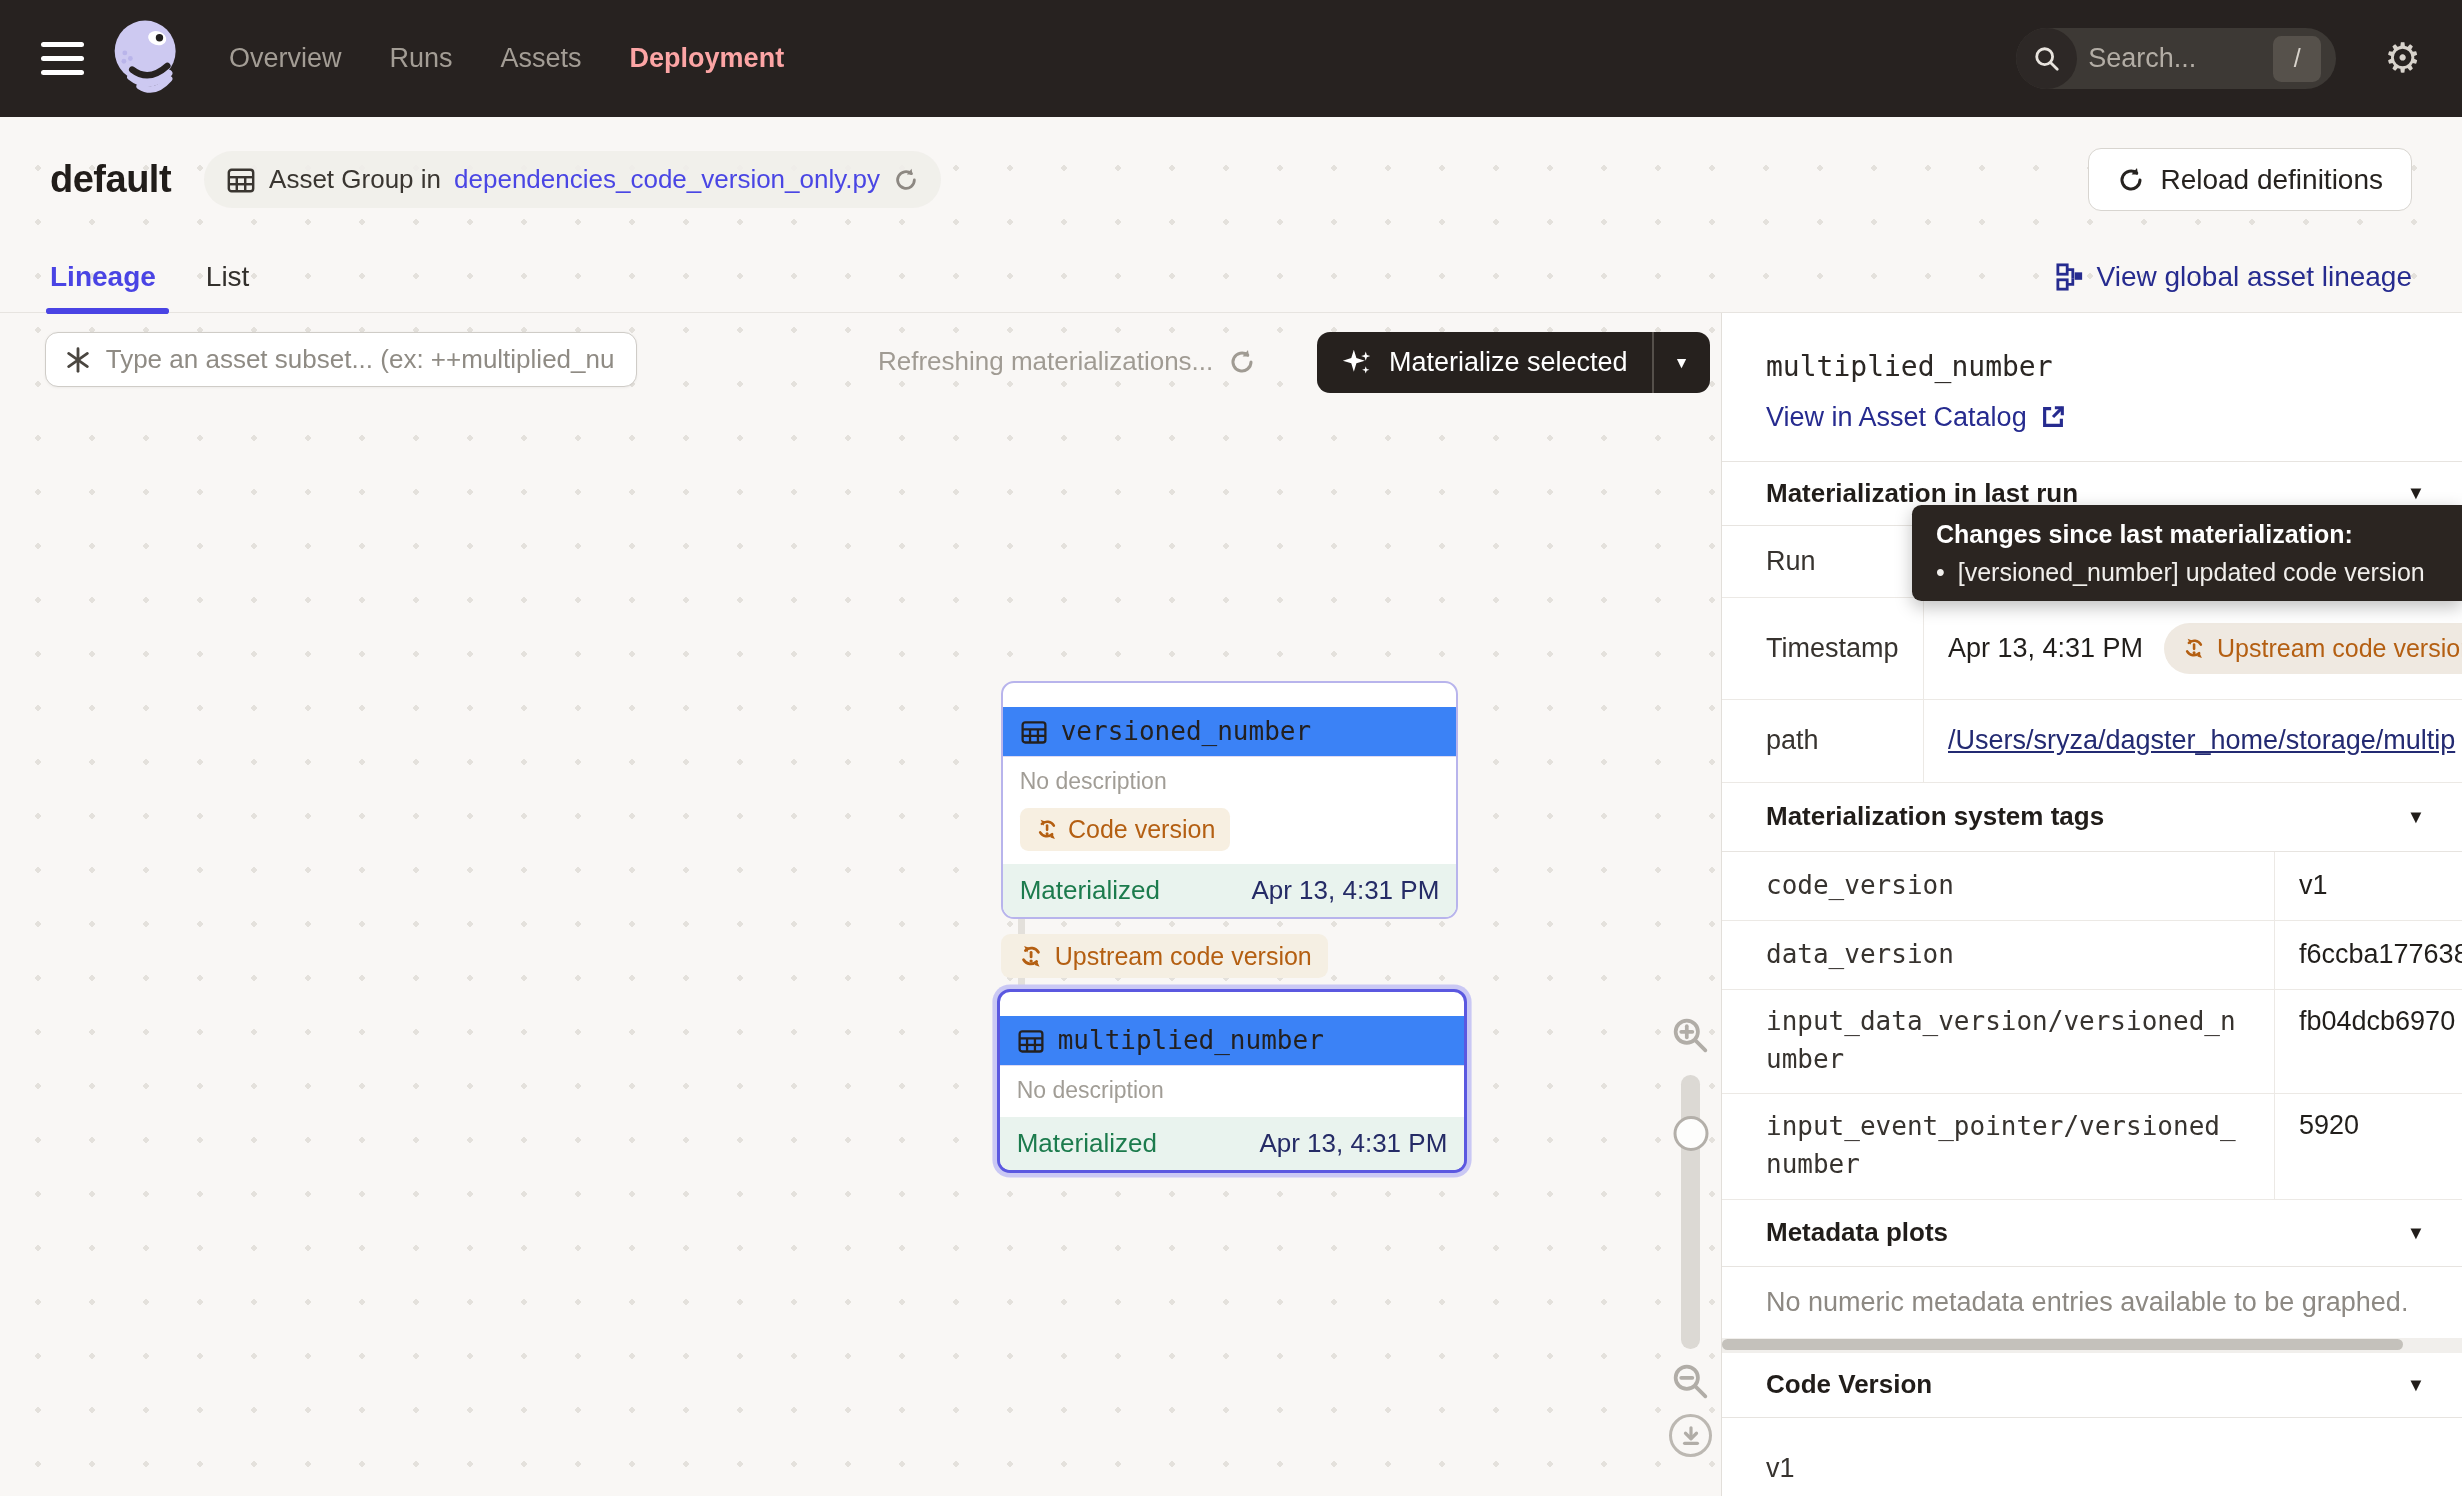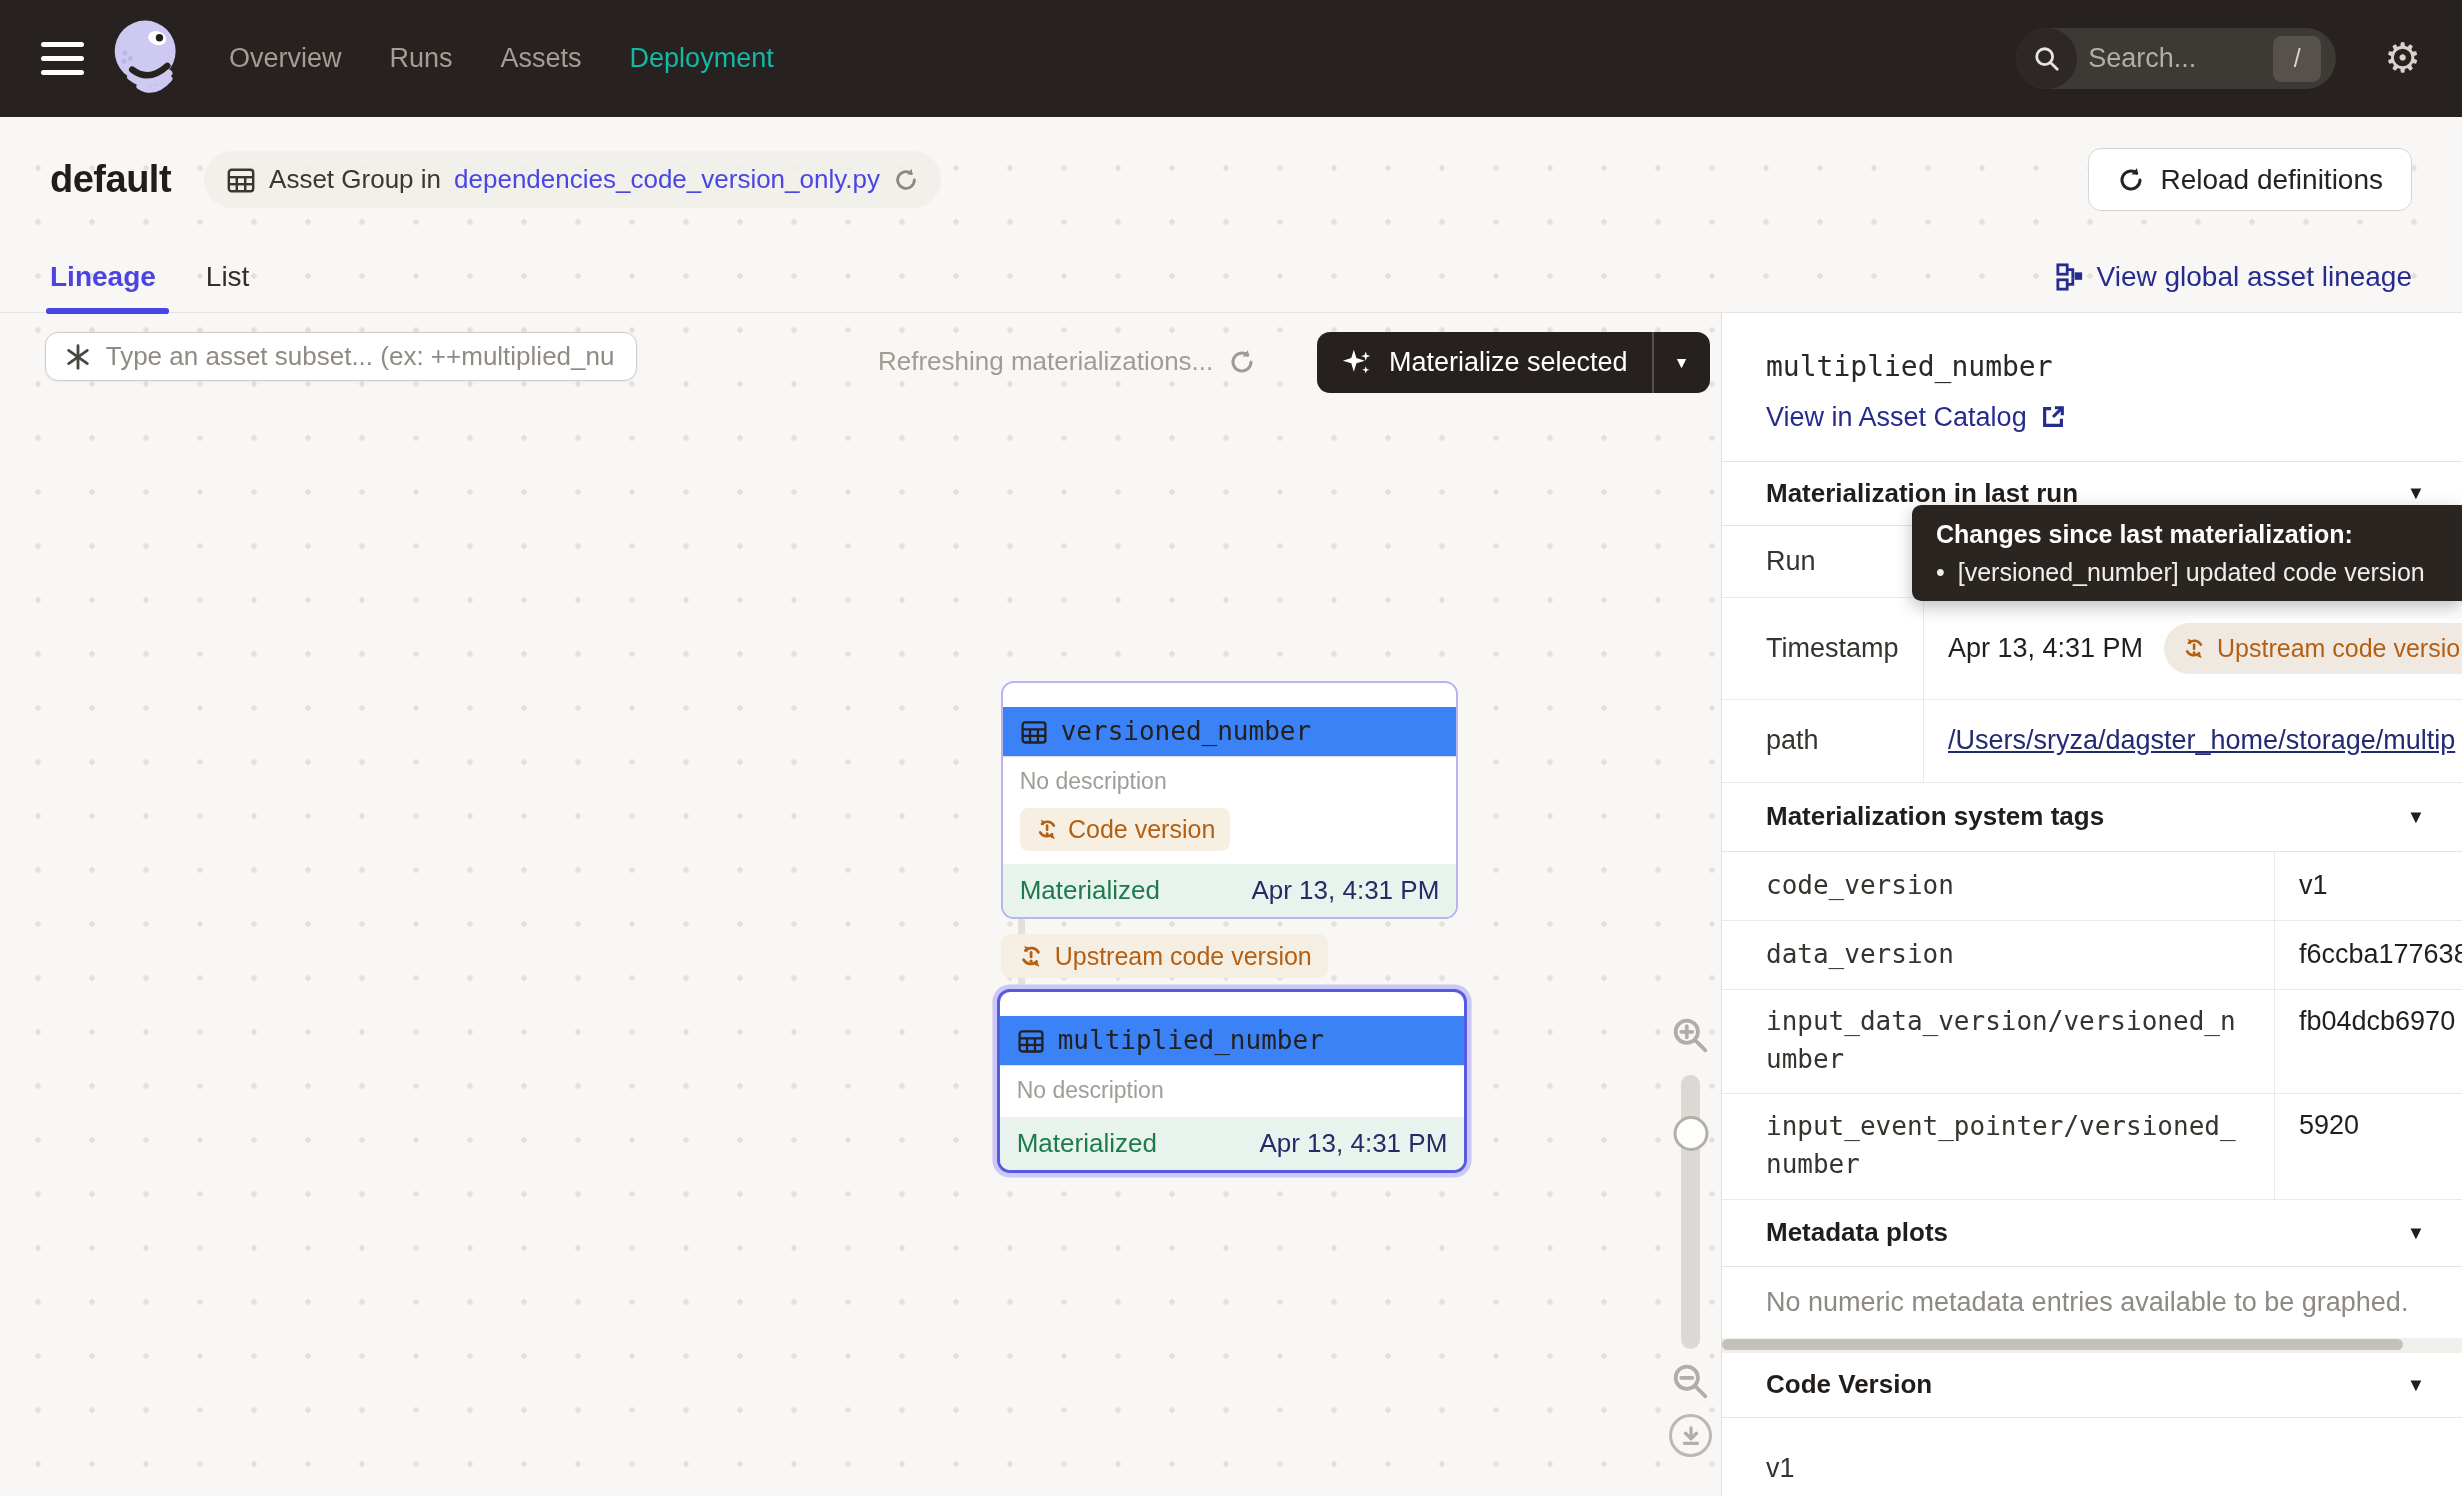--- a/index.html
+++ b/index.html
@@ -7,21 +7,21 @@
   body { font-family:"Liberation Sans", sans-serif; background:#f9f7f5; color:#26221e; }
   .mono { font-family:"DejaVu Sans Mono", monospace; }
 
   
   .nav { height:117px; background:#272220; display:flex; align-items:center; padding:0 41px; }
   .hamburger { width:43px; display:flex; flex-direction:column; gap:8.3px; cursor:pointer; margin-right:24px; }
   .hamburger span { display:block; height:5.6px; background:#fff; border-radius:2.8px; }
   .logo { width:78px; height:85px; margin-right:43px; }
   .nav-links { display:flex; gap:48px; font-size:27px; }
   .nav-link { color:#a39d95; cursor:pointer; }
-  .nav-link.active { color:#14b8a6; font-weight:400; }
+  .nav-link.active { color:#fca5a5; font-weight:700; }
   .nav-spacer { flex:1; }
   .search-pill { width:320px; height:61px; background:#3d3935; border-radius:30.5px; display:flex; align-items:center; overflow:hidden; margin-right:48px; }
   .search-iconwrap { width:61px; height:61px; border-radius:50%; background:#2d2826; display:flex; align-items:center; justify-content:center; flex:0 0 auto; }
   .search-text { color:#b3ada5; font-size:27px; flex:1; padding-left:11px; }
   .slash-badge { width:48px; height:46px; background:#56514b; border-radius:8.3px; color:#d8d3cc; font-size:25px; display:flex; align-items:center; justify-content:center; margin-right:15px; }
   .gear { font-size:41px; color:#d8d3cc; cursor:pointer; line-height:1; }
 
   
   .page { height:1379px; background-color:#f9f7f5;
           background-image:radial-gradient(circle, #e4e1dc 2.8px, transparent 2.8px);
@@ -38,21 +38,21 @@
   .tab { font-size:28px; font-weight:700; margin-right:50px; position:relative; height:100%; display:flex; align-items:center; cursor:pointer; }
   .tab.active { color:#4a44e4; }
   .tab.inactive { color:#33302c; font-weight:400; }
   .tab.active::after { content:""; position:absolute; left:-3.7px; right:-13px; bottom:-1.9px; height:5.6px; background:#4a44e4; border-radius:2.8px; }
   .global-link { margin-left:auto; display:flex; align-items:center; gap:13px; color:#262b8f; font-size:28px; cursor:pointer; }
 
   .content { display:flex; height:1183px; }
 
   
   .graph-pane { width:1722px; position:relative; border-right:1.9px solid #e2dfda; }
-  .filter-input-wrap { position:absolute; left:45px; top:19.4px; width:592px; height:49px; background:#fff; border:1.9px solid #cfccc7; border-radius:13px; display:flex; align-items:center; padding:0 16.7px; gap:13px; box-shadow:0 0.9px 2.8px rgba(0,0,0,0.05); }
+  .filter-input-wrap { position:absolute; left:45px; top:19.4px; width:592px; height:55px; background:#fff; border:1.9px solid #cfccc7; border-radius:13px; display:flex; align-items:center; padding:0 16.7px; gap:13px; box-shadow:0 0.9px 2.8px rgba(0,0,0,0.05); }
   .filter-input { border:none; outline:none; flex:1; font-size:26px; color:#26221e; background:transparent; }
   .filter-input::placeholder { color:#8f8b84; }
   .refresh-status { position:absolute; left:878px; top:33px; display:flex; align-items:center; gap:15px; color:#a09b93; font-size:26px; }
   .mat-btn { position:absolute; left:1317px; top:19.4px; height:61px; background:#26211e; border-radius:13px; display:flex; align-items:stretch; color:#fff; cursor:pointer; overflow:hidden; }
   .mat-main { display:flex; align-items:center; gap:15px; padding:0 24px; font-size:27px; }
   .mat-divider { width:1.9px; background:#55504b; }
   .mat-caret { width:56px; display:flex; align-items:center; justify-content:center; font-size:15.7px; }
 
   .asset-node { position:absolute; width:457px; background:#fff; border:2.8px solid #b8b4ec; border-radius:13px; overflow:hidden; }
   .asset-node.selected { border:3.7px solid #5b58e0; box-shadow:0 0 0 4.6px #cac8f4; width:470px; }

